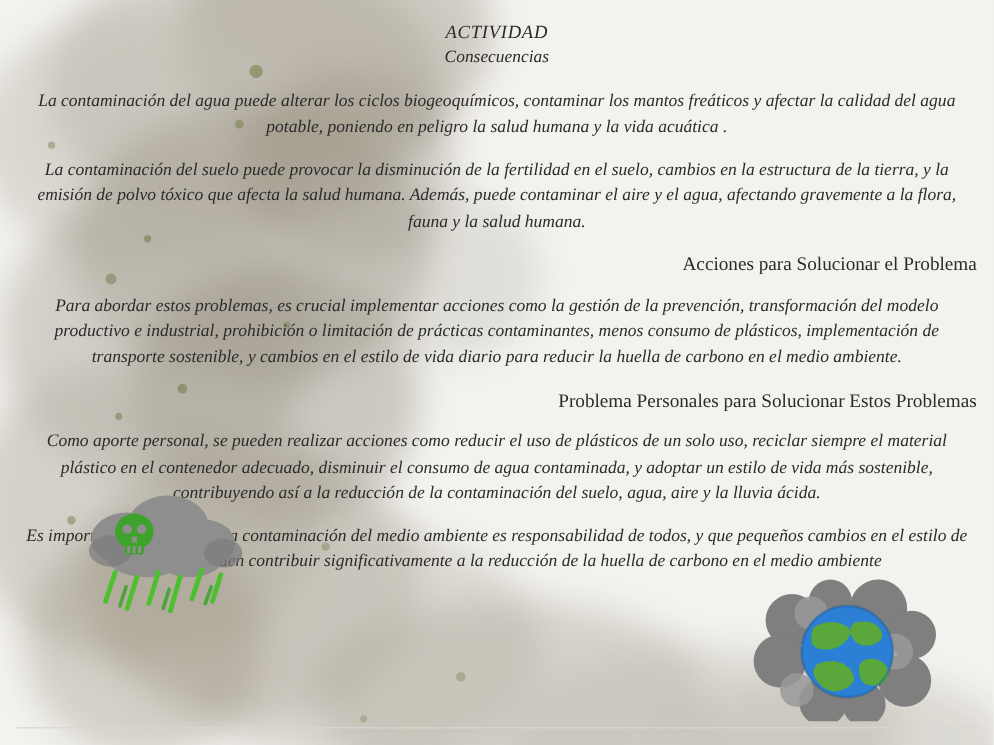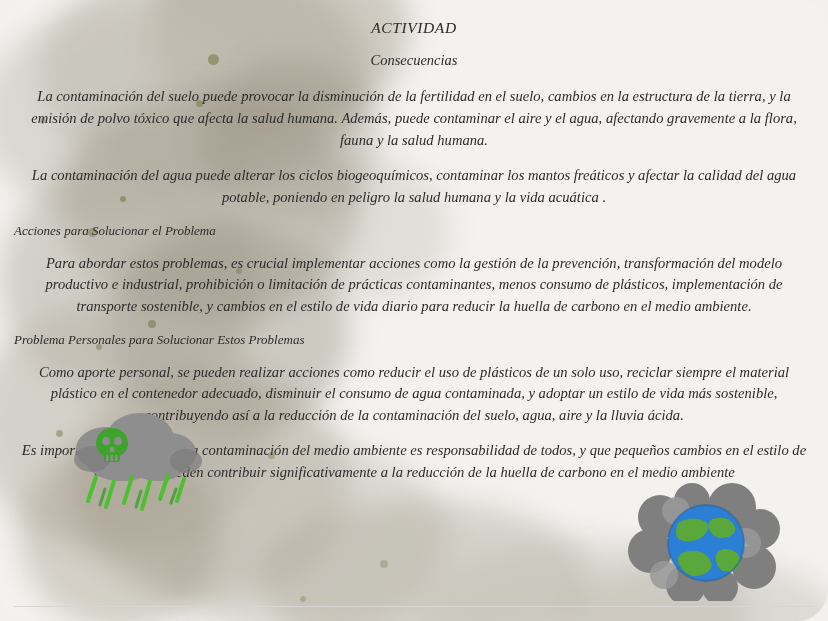--- a/index.html
+++ b/index.html
@@ -12,21 +12,20 @@
     background: #f2f1ee;
     font-family: "Liberation Serif", serif;
     overflow: hidden;
   }
   .page {
     position: relative;
     width: 828px;
     height: 621px;
     background: #f3f2ef;
     overflow: hidden;
-    border-radius: 31px;
   }
 
   
   .smoke {
     position: absolute;
     border-radius: 50%;
     filter: blur(14px);
     pointer-events: none;
   }
   .smoke-layer {
@@ -52,35 +51,34 @@
     font-style: italic;
     font-size: 15.5px;
     letter-spacing: 0.6px;
     margin: 0;
     line-height: 1.35;
   }
   .doc-subtitle {
     text-align: center;
     font-style: italic;
     font-size: 14.5px;
-    margin: 12px 0 16px 0;
+    margin: 0 0 16px 0;
     line-height: 1.35;
   }
   .para {
     text-align: center;
     font-style: italic;
     font-size: 14.6px;
     line-height: 1.48;
     margin: 0 0 14px 0;
     padding: 0 6px;
   }
   .heading {
-    text-align: left;
-    font-style: italic;
-    font-size: 13px;
+    text-align: right;
+    font-size: 16px;
     margin: 14px 0 12px 0;
     line-height: 1.4;
   }
 
   
   .rain-illustration {
     position: absolute;
     left: 62px;
     bottom: 98px;
     width: 150px;
@@ -139,22 +137,22 @@
     <div class="speck" style="left:40px; top:118px; width:6px; height:6px; background:#6a7040; opacity:.4;"></div>
     <div class="speck" style="left:268px; top:452px; width:7px; height:7px; background:#6a7040; opacity:.35;"></div>
     <div class="speck" style="left:380px; top:560px; width:8px; height:8px; background:#6a7040; opacity:.3;"></div>
     <div class="speck" style="left:300px; top:596px; width:6px; height:6px; background:#6a7040; opacity:.3;"></div>
   </div>
 
   <div class="content">
     <div class="doc-title">ACTIVIDAD</div>
     <div class="doc-subtitle">Consecuencias</div>
 
+    <p class="para">La contaminación del agua puede alterar los ciclos biogeoquímicos, contaminar los mantos freáticos y afectar la calidad del agua potable, poniendo en peligro la salud humana y la vida acuática .</p>
     <p class="para">La contaminación del suelo puede provocar la disminución de la fertilidad en el suelo, cambios en la estructura de la tierra, y la emisión de polvo tóxico que afecta la salud humana. Además, puede contaminar el aire y el agua, afectando gravemente a la flora, fauna y la salud humana.</p>
-    <p class="para">La contaminación del agua puede alterar los ciclos biogeoquímicos, contaminar los mantos freáticos y afectar la calidad del agua potable, poniendo en peligro la salud humana y la vida acuática .</p>
 
     <div class="heading">Acciones para Solucionar el Problema</div>
     <p class="para">Para abordar estos problemas, es crucial implementar acciones como la gestión de la prevención, transformación del modelo productivo e industrial, prohibición o limitación de prácticas contaminantes, menos consumo de plásticos, implementación de transporte sostenible, y cambios en el estilo de vida diario para reducir la huella de carbono en el medio ambiente.</p>
 
     <div class="heading">Problema Personales para Solucionar Estos Problemas</div>
     <p class="para">Como aporte personal, se pueden realizar acciones como reducir el uso de plásticos de un solo uso, reciclar siempre el material plástico en el contenedor adecuado, disminuir el consumo de agua contaminada, y adoptar un estilo de vida más sostenible, contribuyendo así a la reducción de la contaminación del suelo, agua, aire y la lluvia ácida.</p>
 
     <p class="para">Es importante recordar que la contaminación del medio ambiente es responsabilidad de todos, y que pequeños cambios en el estilo de vida diario pueden contribuir significativamente a la reducción de la huella de carbono en el medio ambiente</p>
   </div>
 

